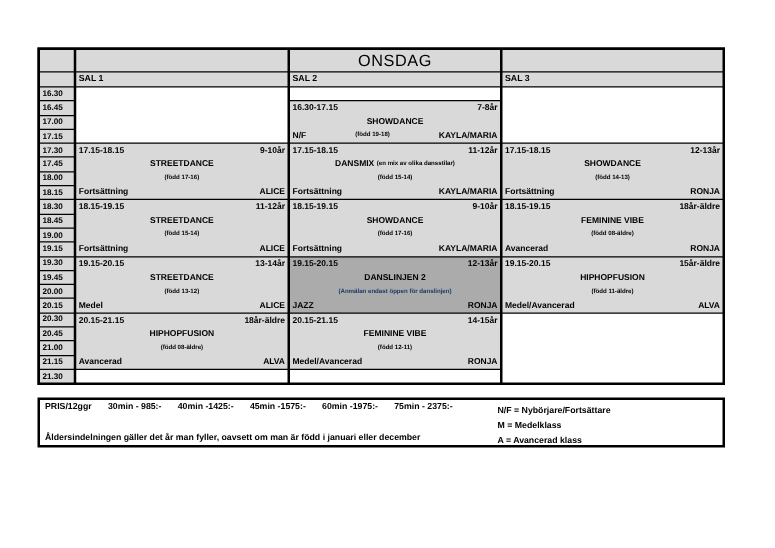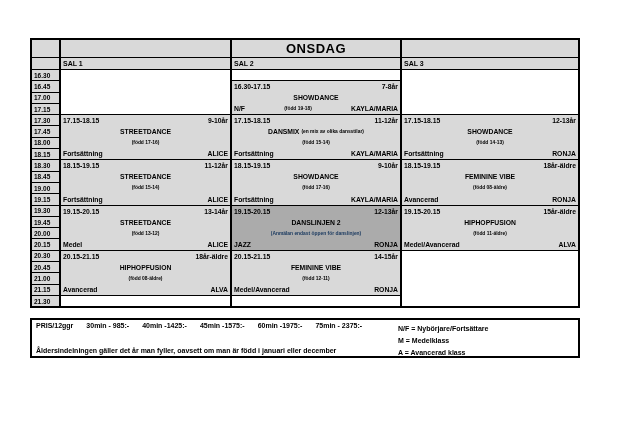--- a/index.html
+++ b/index.html
@@ -11,21 +11,21 @@
     position:absolute; left:30px; top:38px;
     display:grid;
     grid-template-columns:27px 169px 168px 176px;
     grid-template-rows:17px 11px repeat(21, 10.3px);
     gap:1px 2px;
     background:#000;
     border:2px solid #000;
   }
   .cell { background:#fff; }
   .hdr { background:#d9d9d9; }
-  .title { display:flex; align-items:center; justify-content:center; font-weight:700; font-size:13px; letter-spacing:.5px; }
+  .title { display:flex; align-items:center; justify-content:center; font-weight:400; font-size:13px; letter-spacing:.5px; }
   .sal { font-size:7px; font-weight:700; display:flex; align-items:center; padding-left:2px; }
   .time-cell { background:#d9d9d9; font-size:6.5px; font-weight:700; display:flex; align-items:center; padding-left:2px; }
   .empty-cell { background:#fff; }
 
   .block { background:#d9d9d9; display:grid; min-width:0; }
   .block.highlight { background:#ababab; }
   .brow { display:flex; align-items:center; font-weight:700; font-size:6.8px; padding:0 2px; min-width:0; white-space:nowrap; }
   .brow.spread { justify-content:space-between; }
   .brow.center { justify-content:center; gap:2px; }
   .mini { font-size:4.9px; font-weight:700; }

